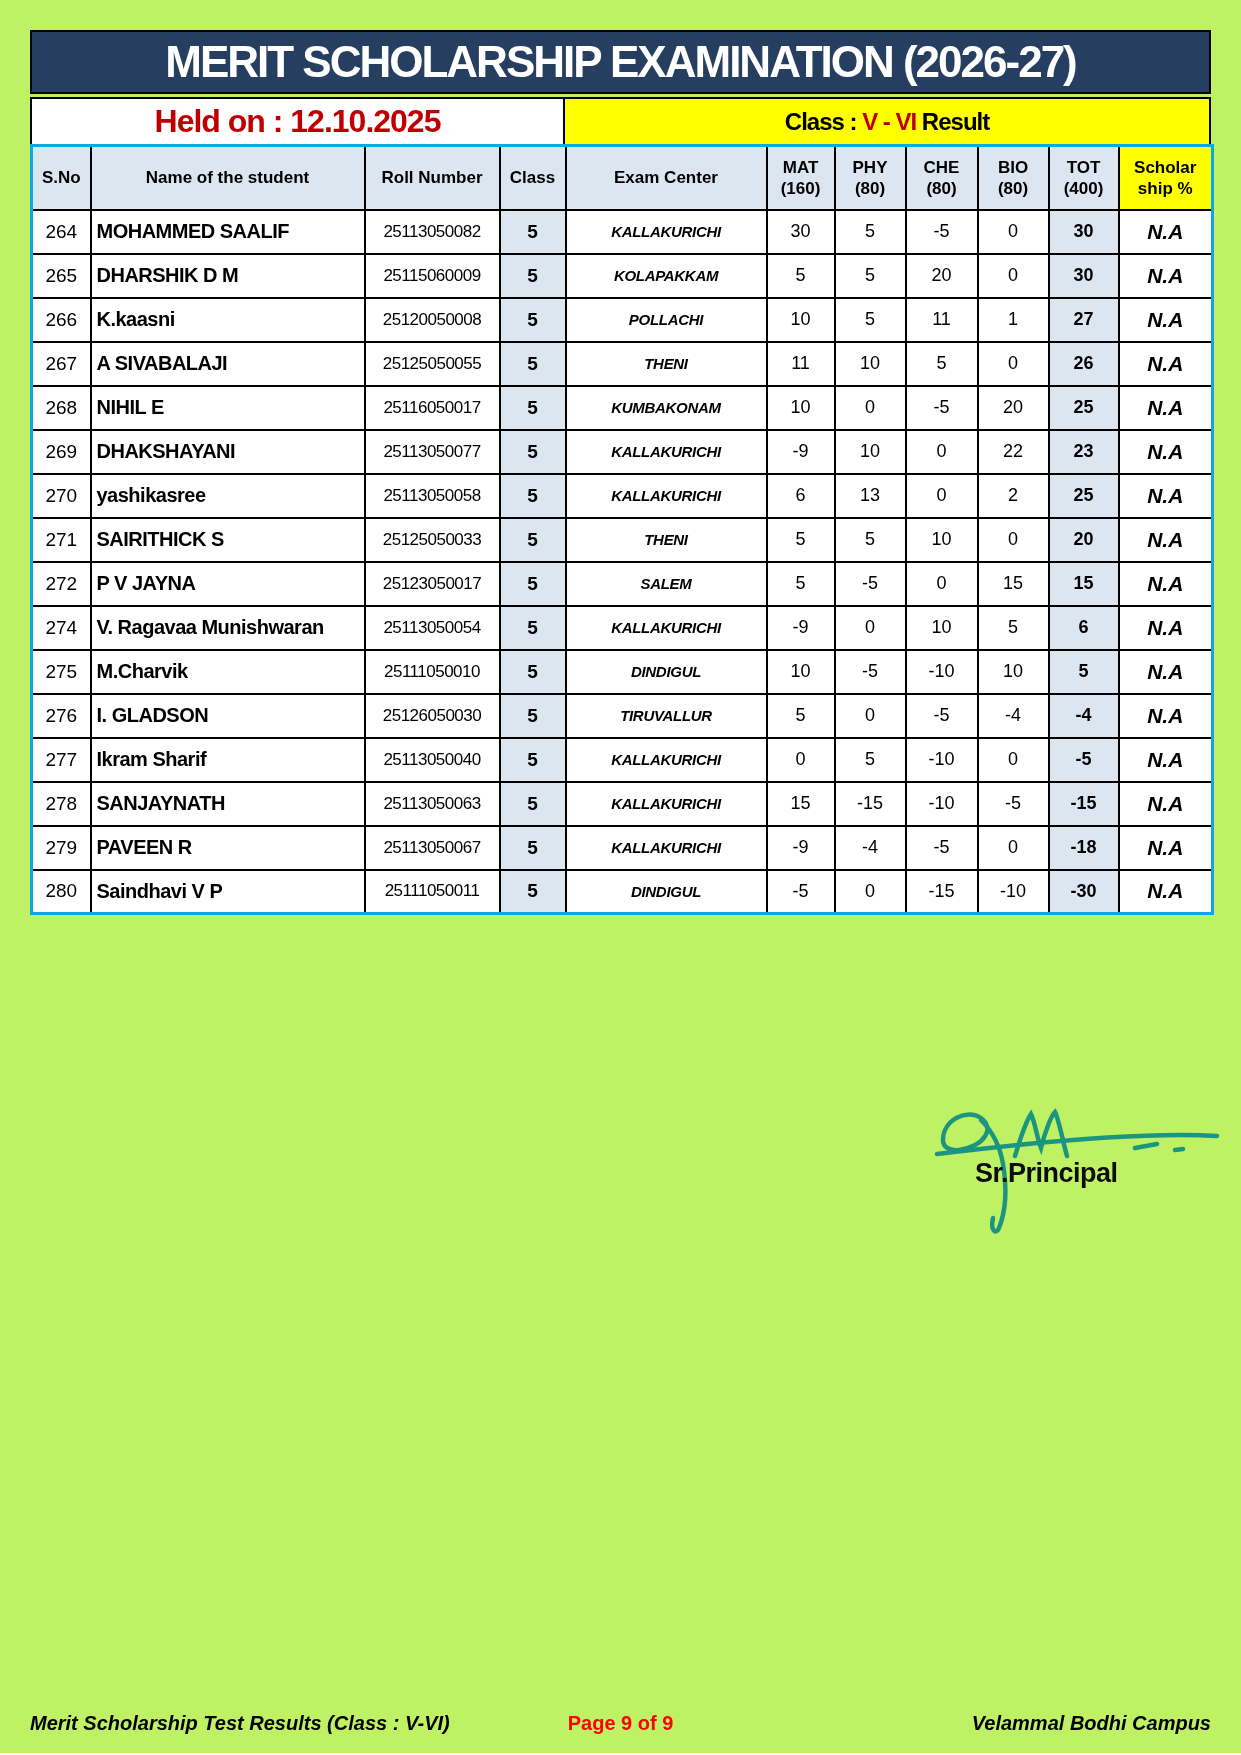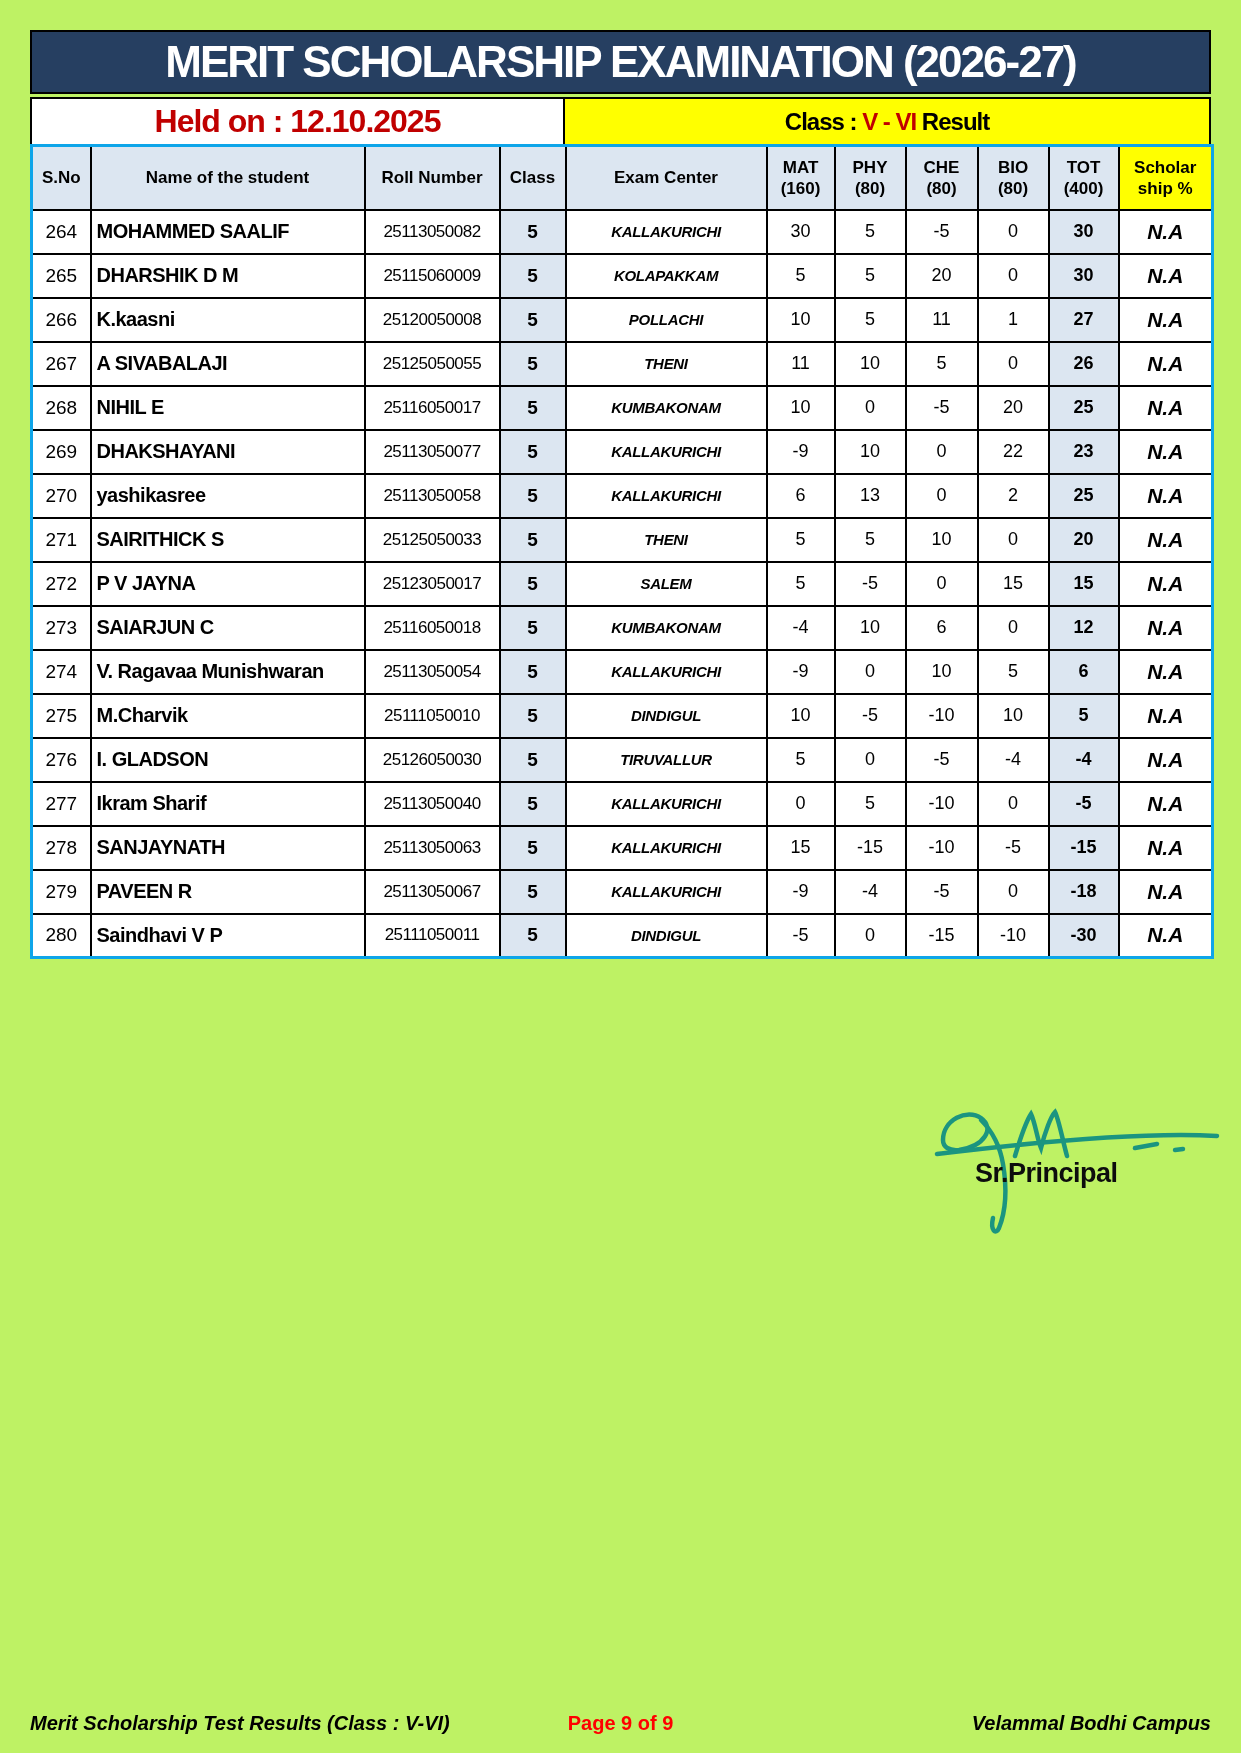--- a/index.html
+++ b/index.html
@@ -261,33 +261,20 @@
       <td class="c-cls">5</td>
       <td class="c-center">SALEM</td>
       <td class="c-score">5</td>
       <td class="c-score">-5</td>
       <td class="c-score">0</td>
       <td class="c-score">15</td>
       <td class="c-tot">15</td>
       <td class="c-sch">N.A</td>
     </tr>
         <tr>
-      <td class="c-sno">273</td>
-      <td class="c-name">SAIARJUN C</td>
-      <td class="c-roll">25116050018</td>
-      <td class="c-cls">5</td>
-      <td class="c-center">KUMBAKONAM</td>
-      <td class="c-score">-4</td>
-      <td class="c-score">10</td>
-      <td class="c-score">6</td>
-      <td class="c-score">0</td>
-      <td class="c-tot">12</td>
-      <td class="c-sch">N.A</td>
-    </tr>
-        <tr>
       <td class="c-sno">274</td>
       <td class="c-name">V. Ragavaa Munishwaran</td>
       <td class="c-roll">25113050054</td>
       <td class="c-cls">5</td>
       <td class="c-center">KALLAKURICHI</td>
       <td class="c-score">-9</td>
       <td class="c-score">0</td>
       <td class="c-score">10</td>
       <td class="c-score">5</td>
       <td class="c-tot">6</td>

